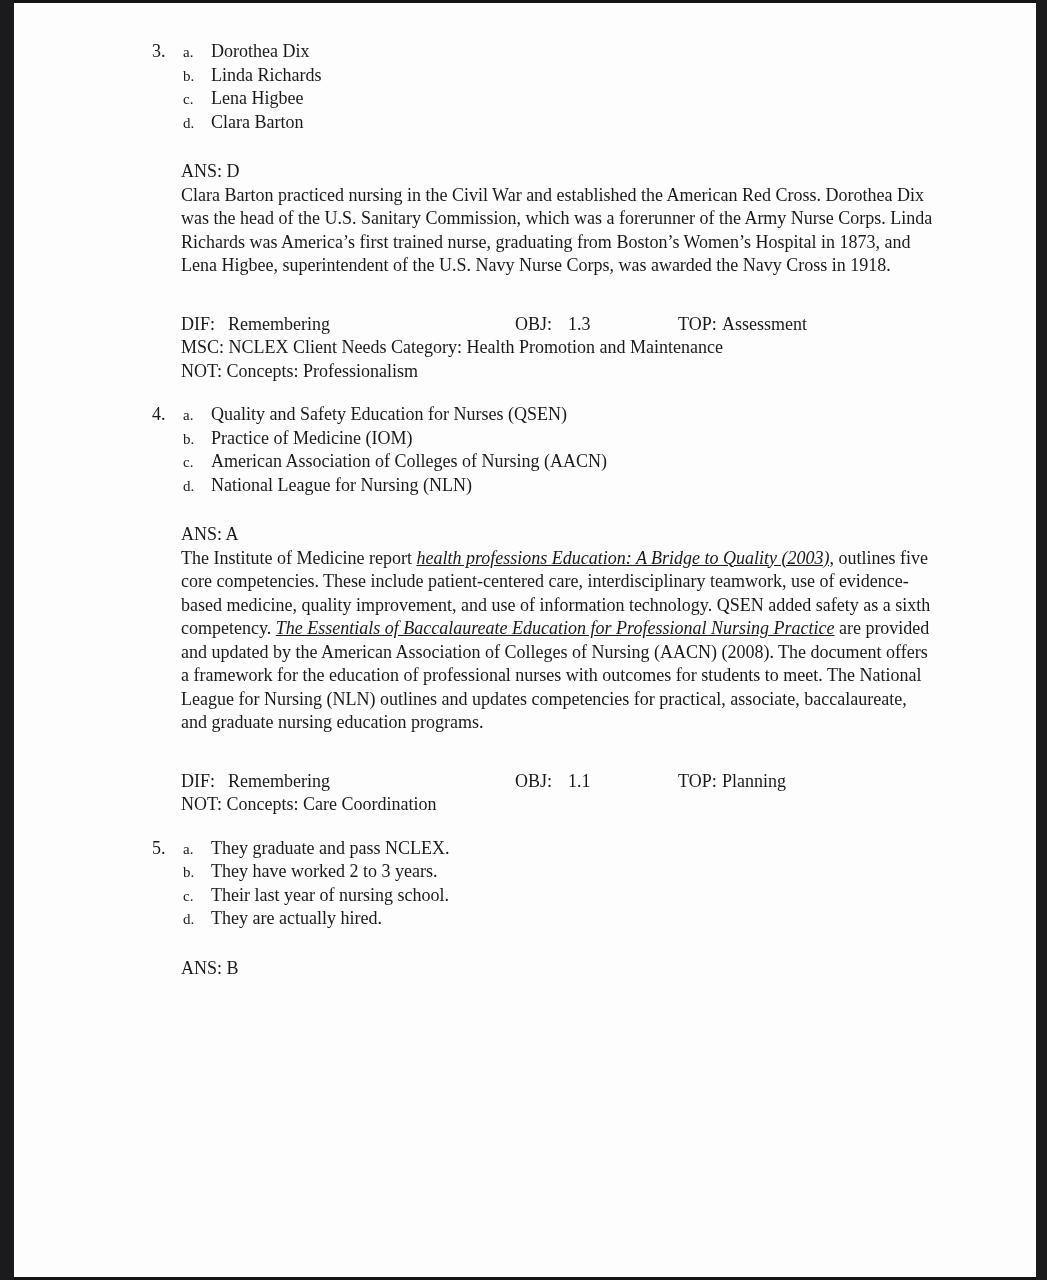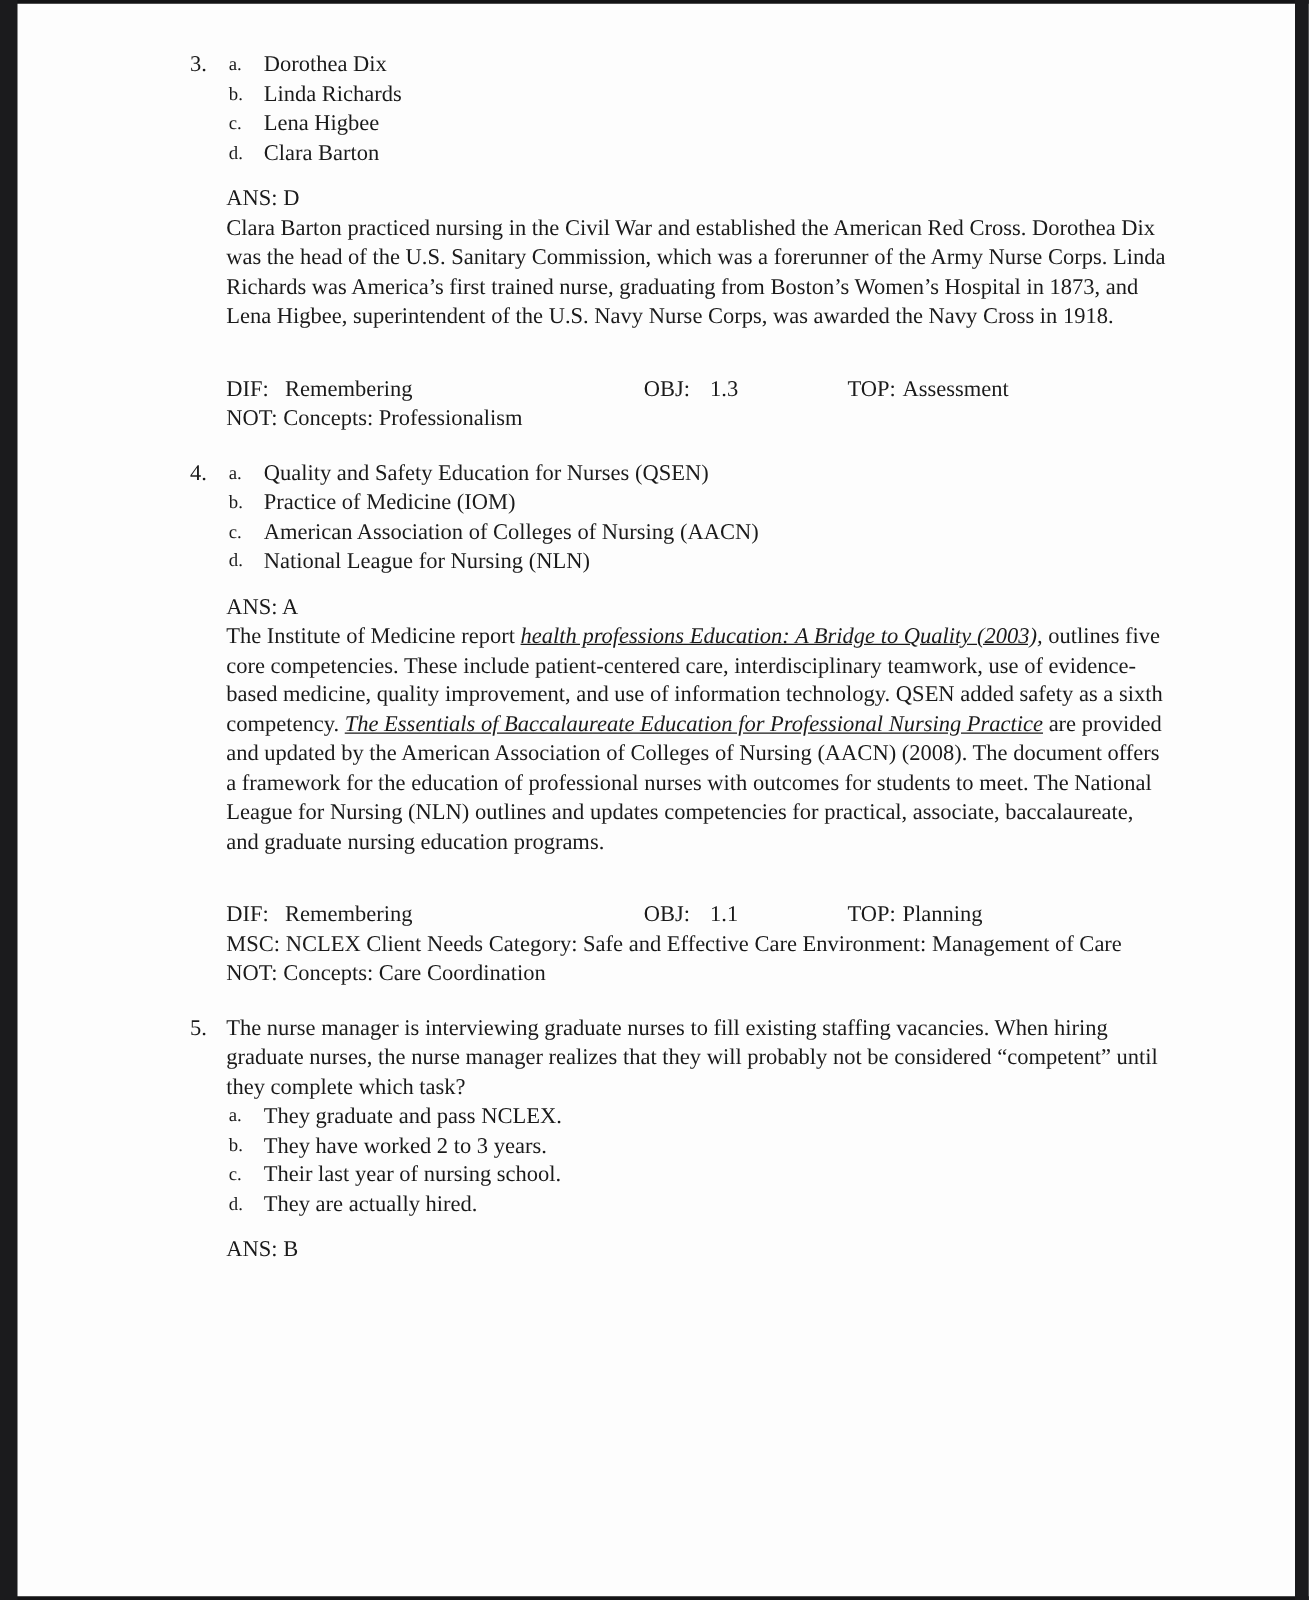--- a/index.html
+++ b/index.html
@@ -20,21 +20,21 @@
   .content{
     position:absolute;left:152px;top:40px;width:800px;
     font-size:18px;line-height:23.5px;
   }
   .question{position:relative;padding-left:29px;}
   .question + .question, .meta + .question{margin-top:20px;}
   .qnum{position:absolute;left:0;top:0;}
   .q-body{width:752px;}
   .option{position:relative;padding-left:30px;}
   .opt-letter{position:absolute;left:2px;top:1px;font-size:15px;}
-  .ans-block{margin-top:13px;padding-left:29px;}
+  .ans-block{margin-top:26px;padding-left:29px;}
   .rationale{width:752px;}
   .it{font-style:italic;text-decoration:underline;}
   .meta{margin-top:17px;padding-left:29px;width:770px;}
   .meta-row{white-space:nowrap;margin-top:35px;}
   .seg{display:inline-block;vertical-align:top;}
   .seg-dif{width:334px;}
   .seg-obj{width:163px;}
   .meta-label{display:inline-block;}
   .seg-dif .meta-label{width:47px;}
   .seg-obj .meta-label{width:53px;}
@@ -78,20 +78,21 @@
   <div class="meta">
     <div class="meta-row">
       <span class="seg seg-dif">
         <span class="meta-label">DIF:</span><span>Remembering</span>
       </span><span class="seg seg-obj">
         <span class="meta-label">OBJ:</span><span>1.3</span>
       </span><span class="seg seg-top">
         <span class="meta-label">TOP:</span><span>Assessment</span>
       </span>
     </div>
+    <div>MSC: NCLEX Client Needs Category: Health Promotion and Maintenance</div>
     <div>NOT: Concepts: Professionalism</div>
   </div>
 
   <div class="question">
     <span class="qnum">4.</span>
     <div class="option">
       <span class="opt-letter">a.</span>
       <span>Quality and Safety Education for Nurses (QSEN)</span>
     </div>
     <div class="option">
@@ -116,27 +117,25 @@
   <div class="meta">
     <div class="meta-row">
       <span class="seg seg-dif">
         <span class="meta-label">DIF:</span><span>Remembering</span>
       </span><span class="seg seg-obj">
         <span class="meta-label">OBJ:</span><span>1.1</span>
       </span><span class="seg seg-top">
         <span class="meta-label">TOP:</span><span>Planning</span>
       </span>
     </div>
-    <div>MSC: NCLEX Client Needs Category: Safe and Effective Care Environment: Management of Care</div>
     <div>NOT: Concepts: Care Coordination</div>
   </div>
 
   <div class="question">
     <span class="qnum">5.</span>
-    <div class="q-body">The nurse manager is interviewing graduate nurses to fill existing staffing vacancies. When hiring graduate nurses, the nurse manager realizes that they will probably not be considered “competent” until they complete which task?</div>
     <div class="option">
       <span class="opt-letter">a.</span>
       <span>They graduate and pass NCLEX.</span>
     </div>
     <div class="option">
       <span class="opt-letter">b.</span>
       <span>They have worked 2 to 3 years.</span>
     </div>
     <div class="option">
       <span class="opt-letter">c.</span>

